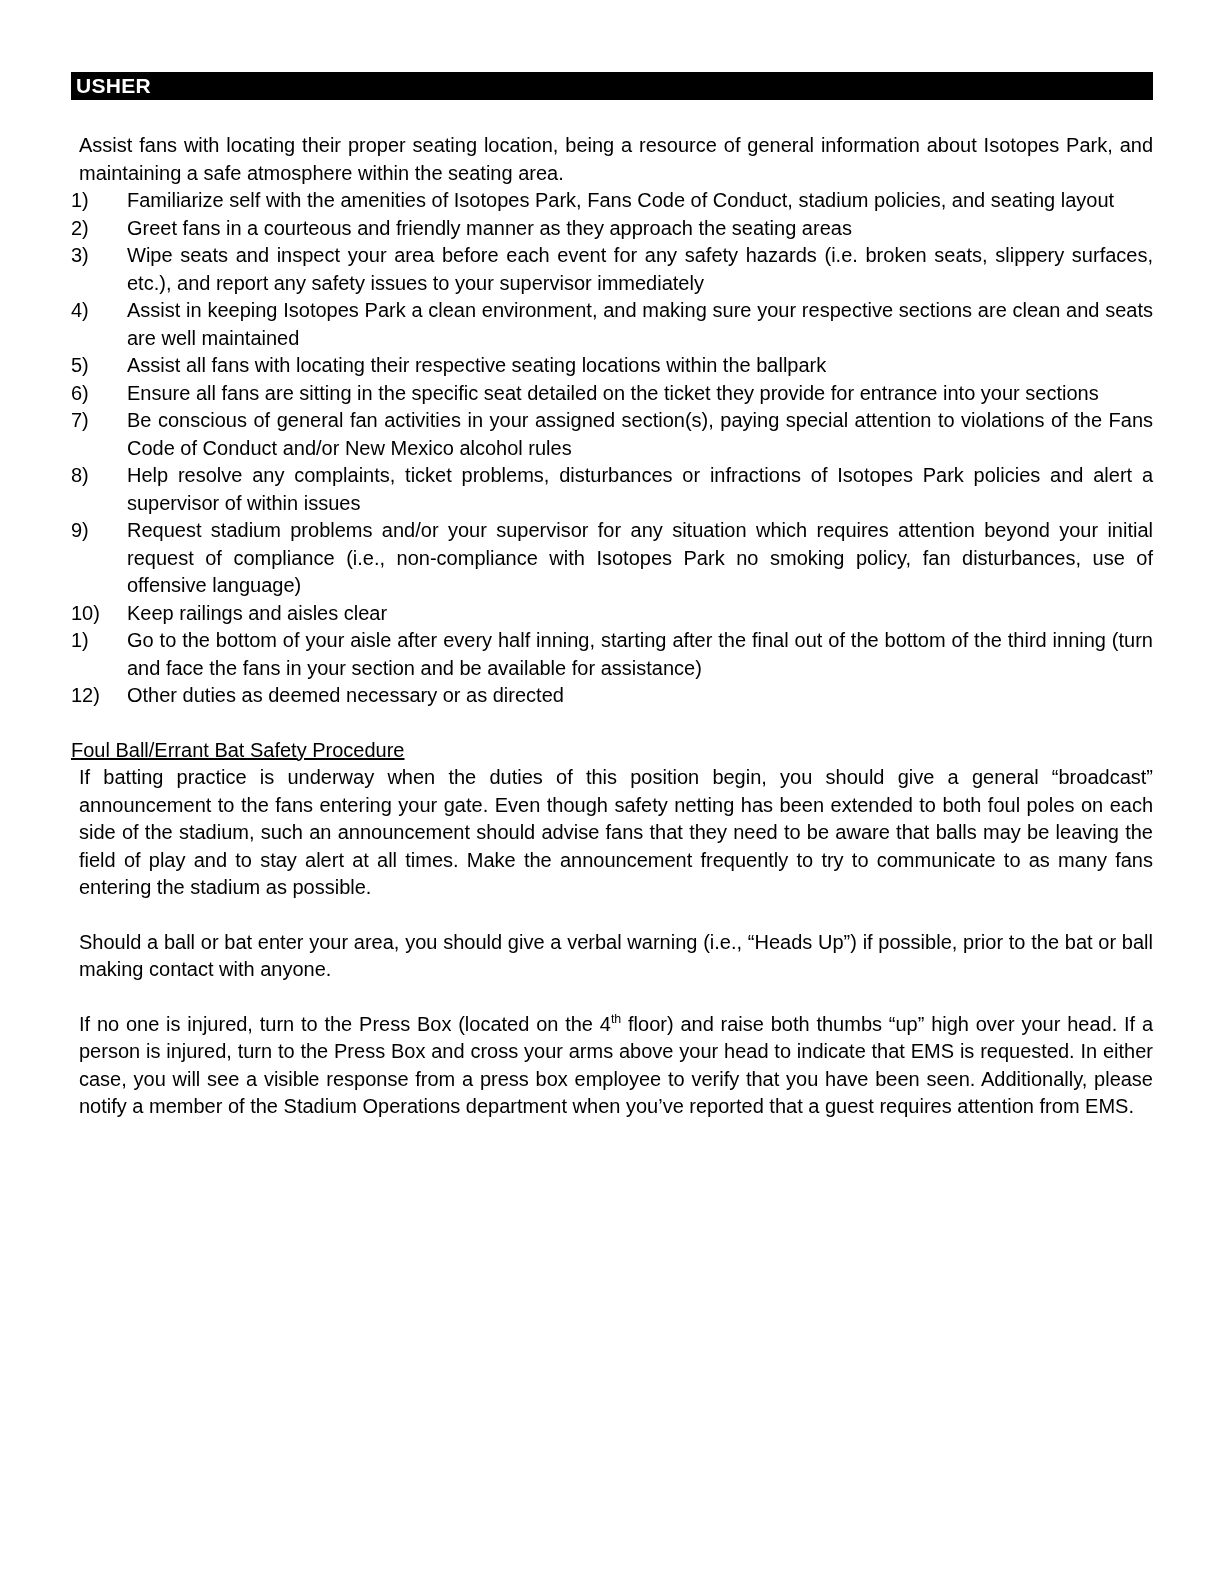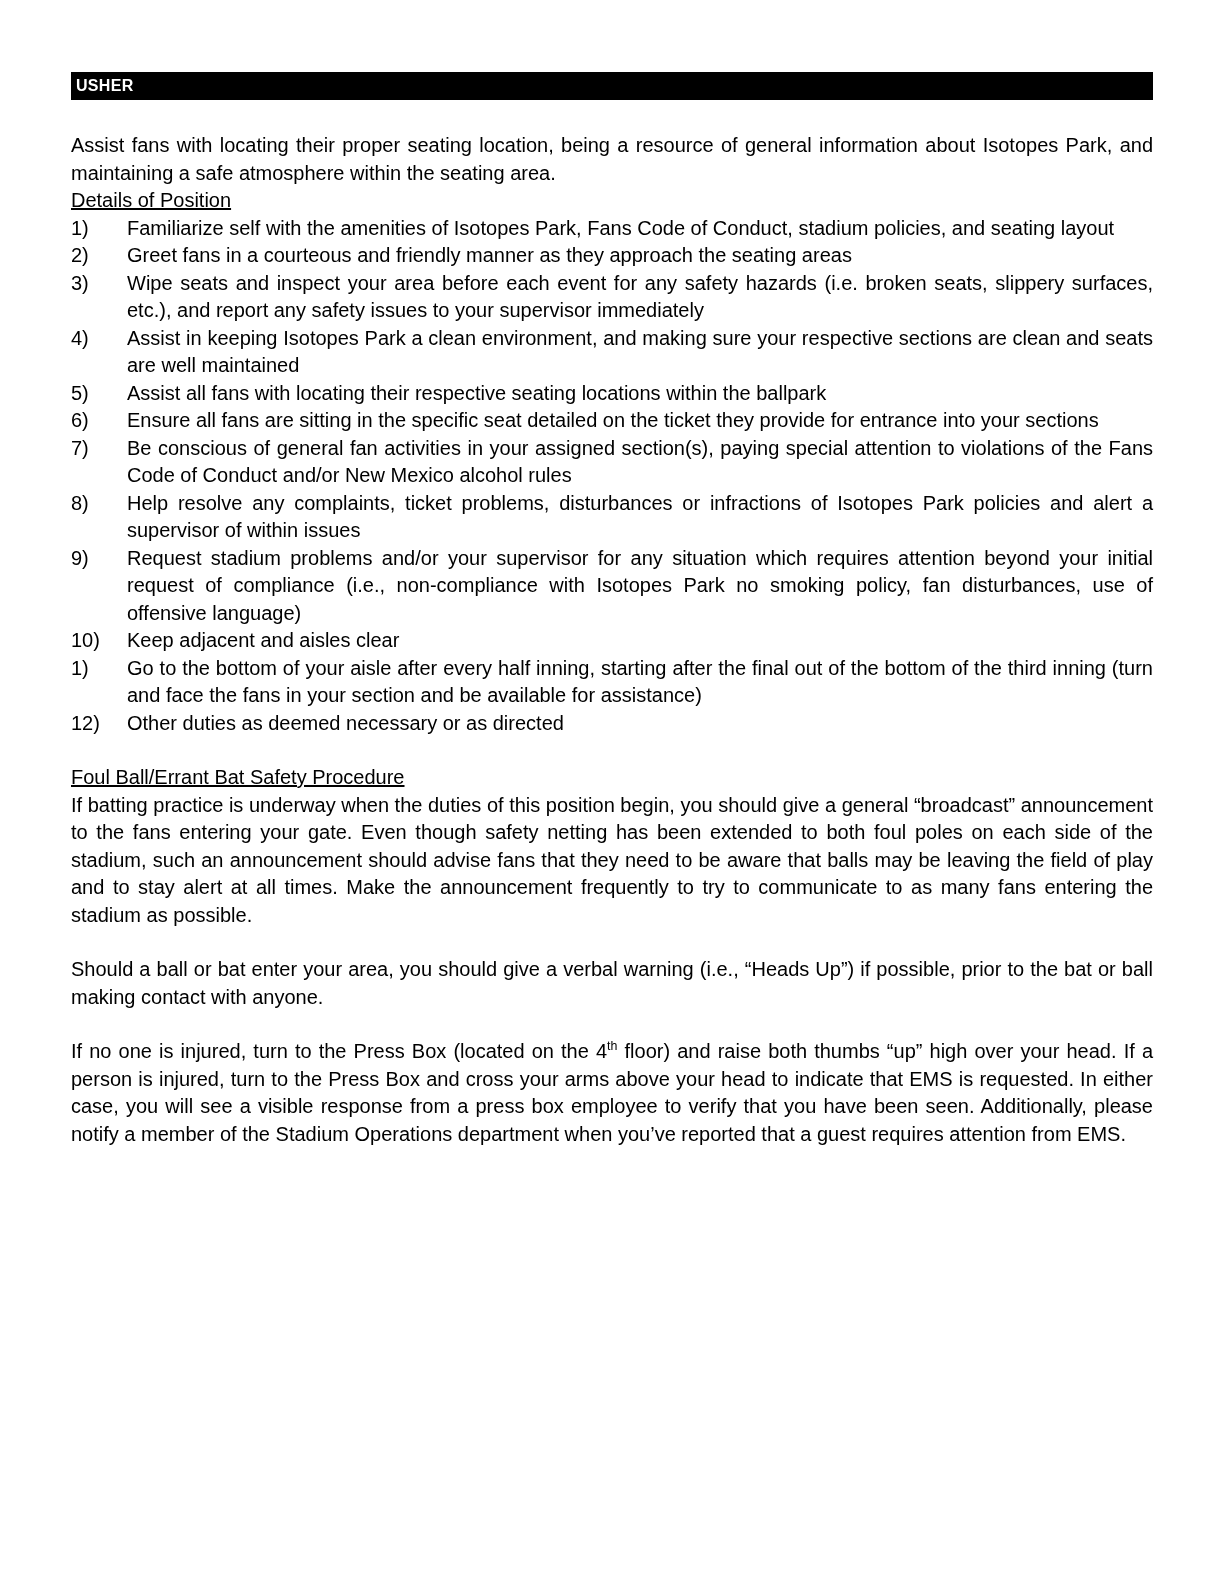--- a/index.html
+++ b/index.html
@@ -24,31 +24,31 @@
     color: #ffffff;
     height: 28px;
     display: flex;
     align-items: center;
     padding-left: 5px;
     box-sizing: border-box;
     margin-bottom: 32px;
   }
   .title-bar .title-text {
     font-weight: 700;
-    font-size: 16px;
+    font-size: 21px;
     letter-spacing: 0.3px;
   }
   .heading {
     text-decoration: underline;
     margin: 0;
     font-weight: 400;
     font-size: 20px;
   }
   p.doc {
-    margin: 0 0 27px 0;
+    margin: 0 0 27px 8px;
     text-align: justify;
   }
   p.doc:last-child {
     margin-bottom: 0;
   }
   .details-list {
     margin: 0 0 27px 0;
     padding: 0;
     list-style: none;
   }
@@ -77,21 +77,20 @@
 
   <div class="title-bar">
     <span class="title-text">USHER</span>
   </div>
 
   <div>
     <p class="doc">Assist fans with locating their proper seating location, being a resource of general information about Isotopes Park, and maintaining a safe atmosphere within the seating area.</p>
   </div>
 
   <div>
-    <div class="heading">Details of Position</div>
     <ol class="details-list">
       <li class="list-row">
         <span class="num">1)</span>
         <span class="txt">Familiarize self with the amenities of Isotopes Park, Fans Code of Conduct, stadium policies, and seating layout</span>
       </li>
       <li class="list-row">
         <span class="num">2)</span>
         <span class="txt">Greet fans in a courteous and friendly manner as they approach the seating areas</span>
       </li>
       <li class="list-row">
@@ -117,21 +116,21 @@
       <li class="list-row">
         <span class="num">8)</span>
         <span class="txt">Help resolve any complaints, ticket problems, disturbances or infractions of Isotopes Park policies and alert a supervisor of within issues</span>
       </li>
       <li class="list-row">
         <span class="num">9)</span>
         <span class="txt">Request stadium problems and/or your supervisor for any situation which requires attention beyond your initial request of compliance (i.e., non-compliance with Isotopes Park no smoking policy, fan disturbances, use of offensive language)</span>
       </li>
       <li class="list-row">
         <span class="num">10)</span>
-        <span class="txt">Keep adjacent and aisles clear</span>
+        <span class="txt">Keep railings and aisles clear</span>
       </li>
       <li class="list-row">
         <span class="num">1)</span>
         <span class="txt">Go to the bottom of your aisle after every half inning, starting after the final out of the bottom of the third inning (turn and face the fans in your section and be available for assistance)</span>
       </li>
       <li class="list-row">
         <span class="num">12)</span>
         <span class="txt">Other duties as deemed necessary or as directed</span>
       </li>
     </ol>

